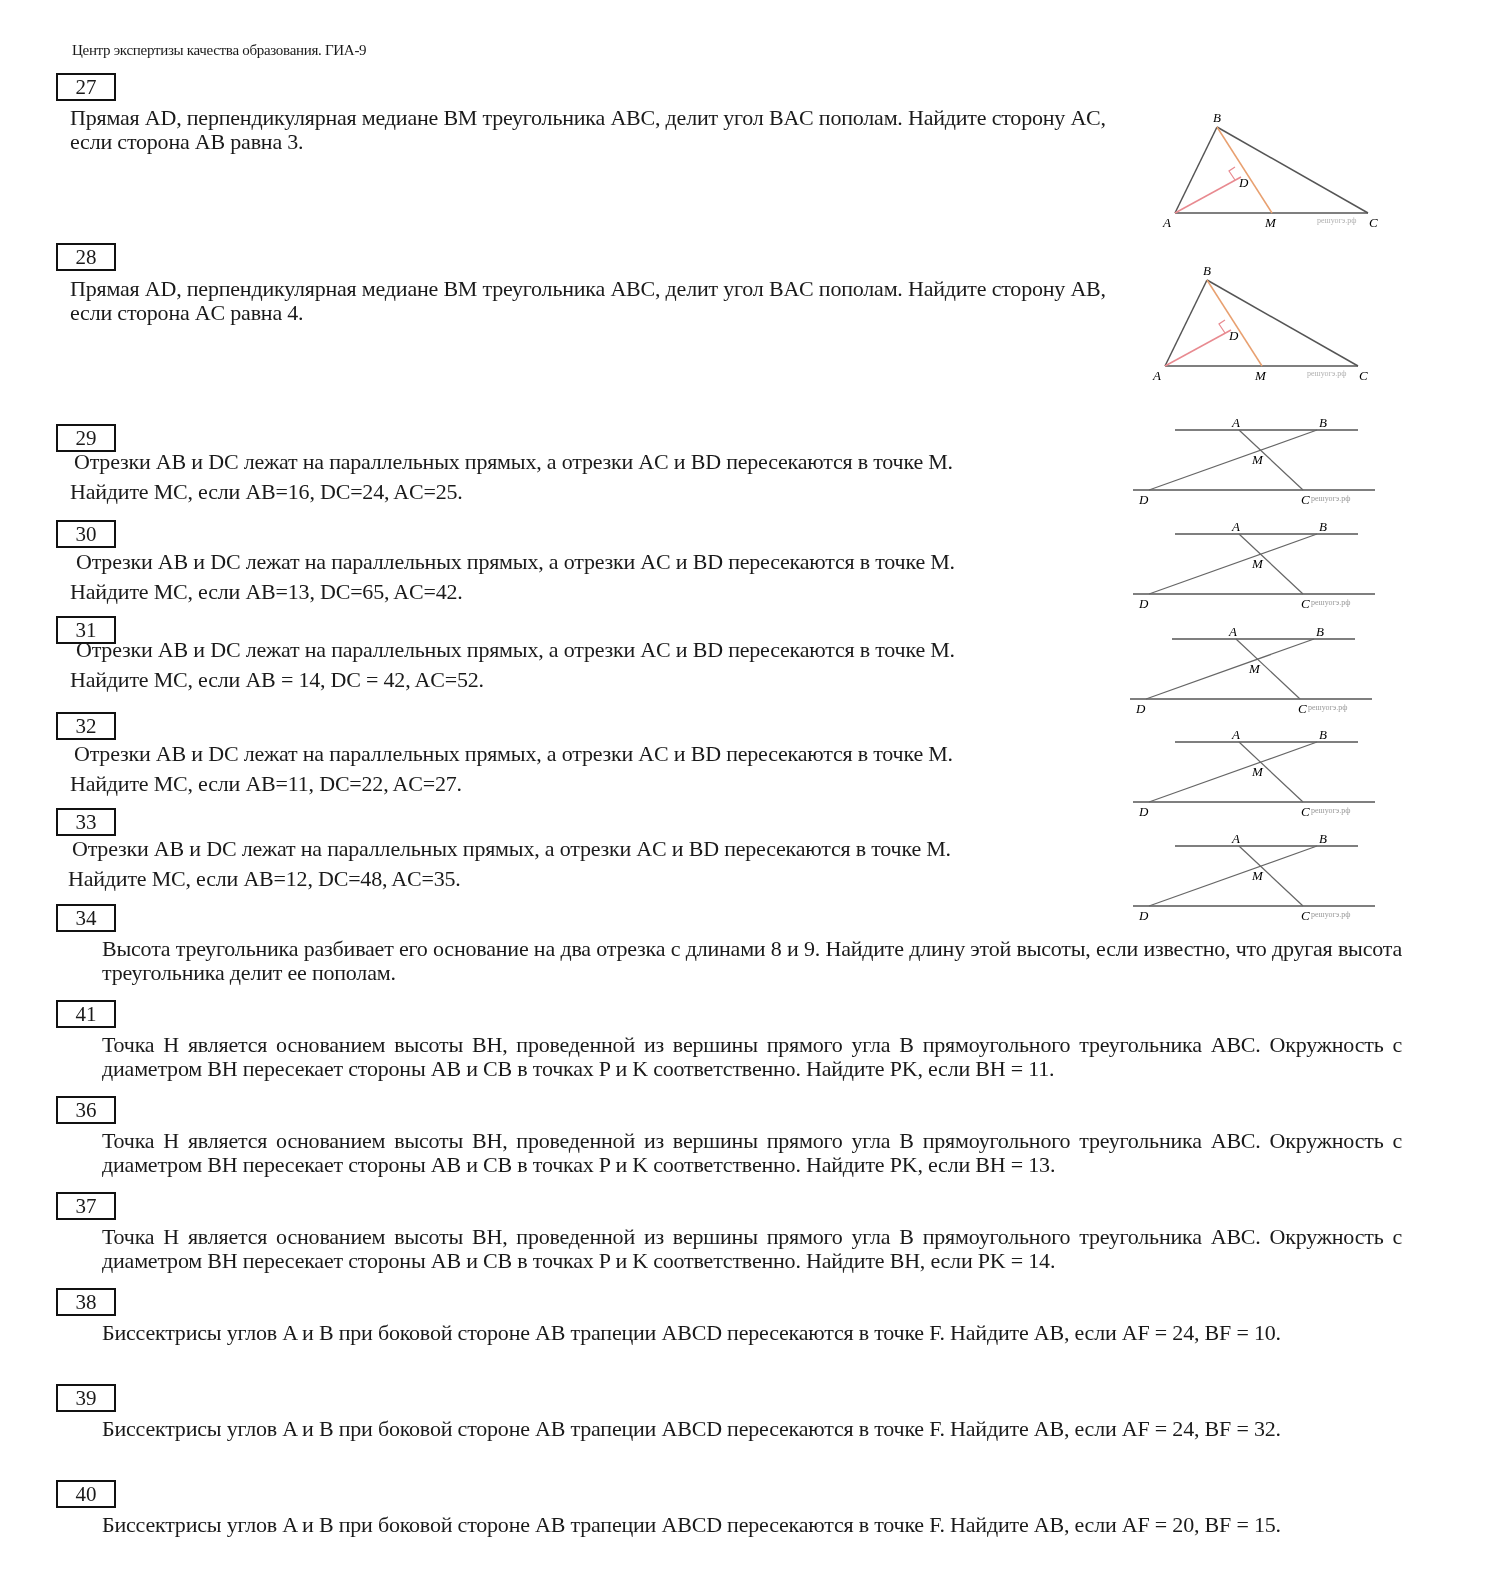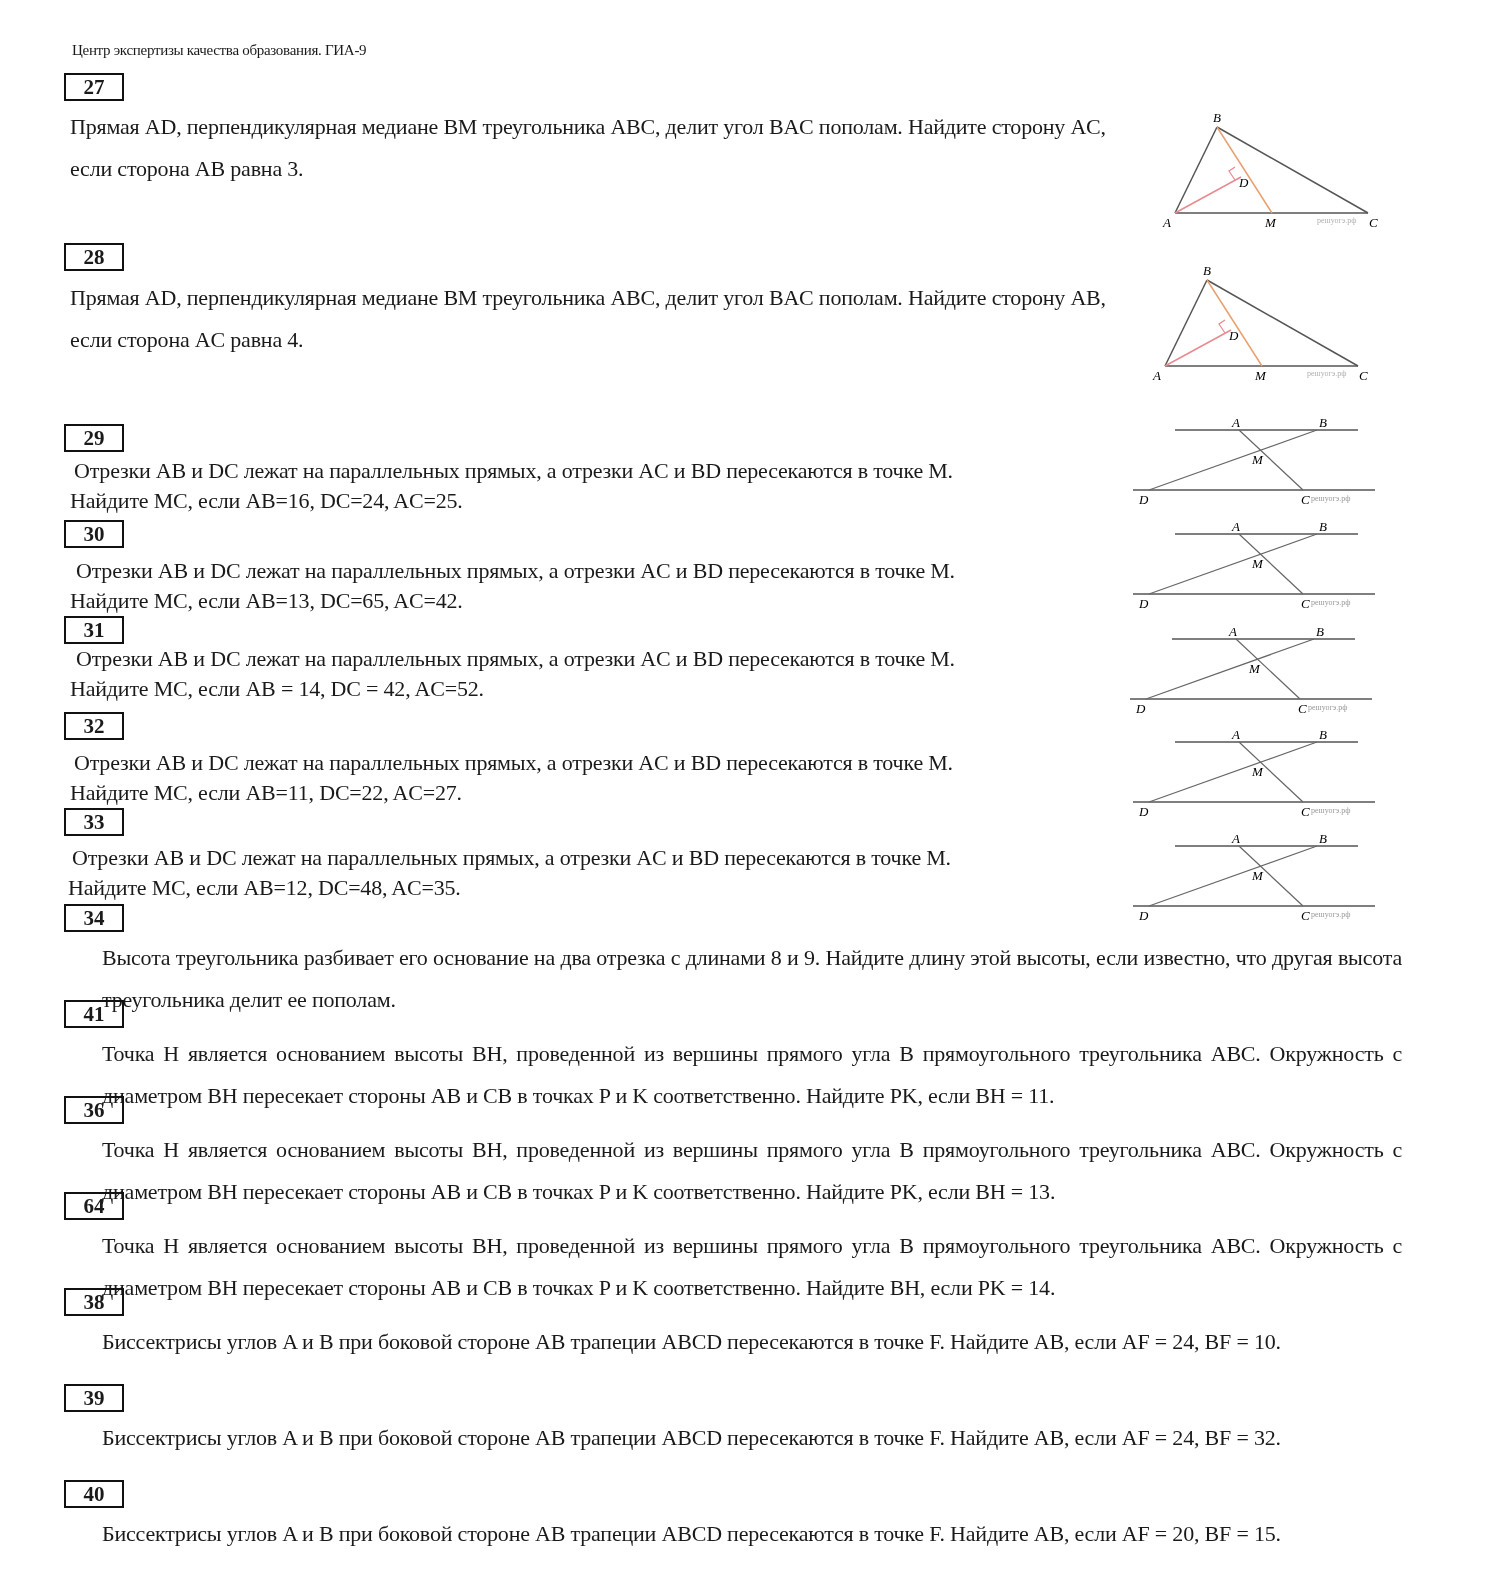--- a/index.html
+++ b/index.html
@@ -5,23 +5,23 @@
   html, body { margin: 0; padding: 0; background: #ffffff; }
   body {
     width: 1488px; height: 1593px; position: relative; overflow: hidden;
     font-family: "Liberation Serif", "DejaVu Serif", serif;
     color: #1a1a1a;
   }
   .hdr { position: absolute; left: 72px; top: 42px; font-size: 15px; letter-spacing: -0.3px; }
   .num {
     position: absolute; left: 56px; width: 60px; height: 28px;
     border: 2px solid #111; box-sizing: border-box;
-    font-weight: bold; font-size: 21px; text-align: center; line-height: 25px; margin-left: 8px;
+    font-weight: normal; font-size: 21px; text-align: center; line-height: 25px;
   }
-  .txt { position: absolute; font-size: 22px; line-height: 42px; letter-spacing: -0.2px; }
+  .txt { position: absolute; font-size: 22px; line-height: 24px; letter-spacing: -0.2px; }
   .just { text-align: justify; text-align-last: left; margin-left: 32px; }
   .fig { position: absolute; }
   svg text { font-family: "Liberation Serif", serif; font-style: italic; }
 </style>
 </head>
 <body>
 
 <div class="hdr">Центр экспертизы качества образования. ГИА-9</div>
 
 <div class="num" style="top:73px">27</div>
@@ -141,21 +141,21 @@
 
 <div class="num" style="top:904px">34</div>
 <div class="txt just" style="left:70px;top:937px;width:1300px">Высота треугольника разбивает его основание на два отрезка с длинами 8 и 9. Найдите длину этой высоты, если известно, что другая высота треугольника делит ее пополам.</div>
 
 <div class="num" style="top:1000px">41</div>
 <div class="txt just" style="left:70px;top:1033px;width:1300px">Точка H является основанием высоты BH, проведенной из вершины прямого угла B прямоугольного треугольника ABC. Окружность с диаметром BH пересекает стороны AB и CB в точках P и K соответственно. Найдите PK, если BH = 11.</div>
 
 <div class="num" style="top:1096px">36</div>
 <div class="txt just" style="left:70px;top:1129px;width:1300px">Точка H является основанием высоты BH, проведенной из вершины прямого угла B прямоугольного треугольника ABC. Окружность с диаметром BH пересекает стороны AB и CB в точках P и K соответственно. Найдите PK, если BH = 13.</div>
 
-<div class="num" style="top:1192px">64</div>
+<div class="num" style="top:1192px">37</div>
 <div class="txt just" style="left:70px;top:1225px;width:1300px">Точка H является основанием высоты BH, проведенной из вершины прямого угла B прямоугольного треугольника ABC. Окружность с диаметром BH пересекает стороны AB и CB в точках P и K соответственно. Найдите BH, если PK = 14.</div>
 
 <div class="num" style="top:1288px">38</div>
 <div class="txt just" style="left:70px;top:1321px;width:1300px">Биссектрисы углов A и B при боковой стороне AB трапеции ABCD пересекаются в точке F. Найдите AB, если AF = 24, BF = 10.</div>
 
 <div class="num" style="top:1384px">39</div>
 <div class="txt just" style="left:70px;top:1417px;width:1300px">Биссектрисы углов A и B при боковой стороне AB трапеции ABCD пересекаются в точке F. Найдите AB, если AF = 24, BF = 32.</div>
 
 <div class="num" style="top:1480px">40</div>
 <div class="txt just" style="left:70px;top:1513px;width:1300px">Биссектрисы углов A и B при боковой стороне AB трапеции ABCD пересекаются в точке F. Найдите AB, если AF = 20, BF = 15.</div>

